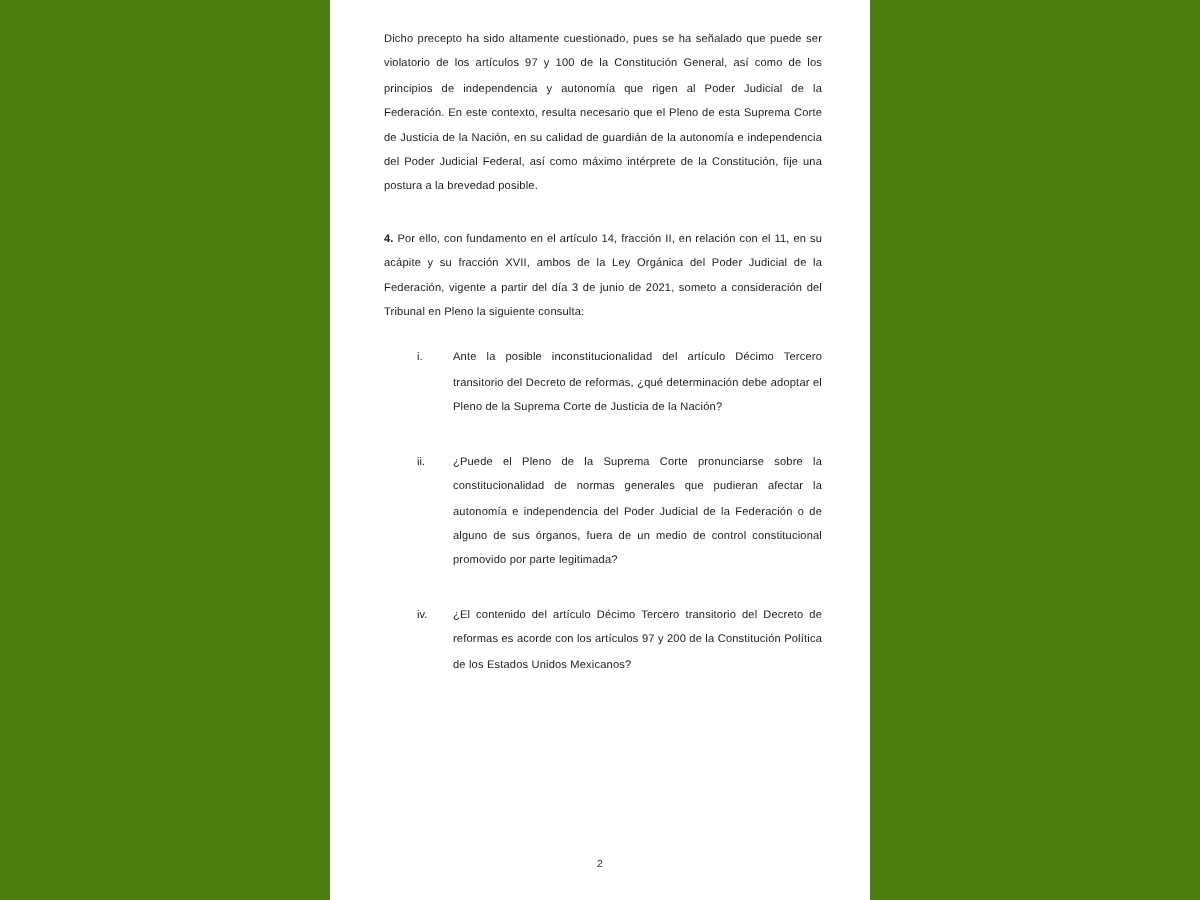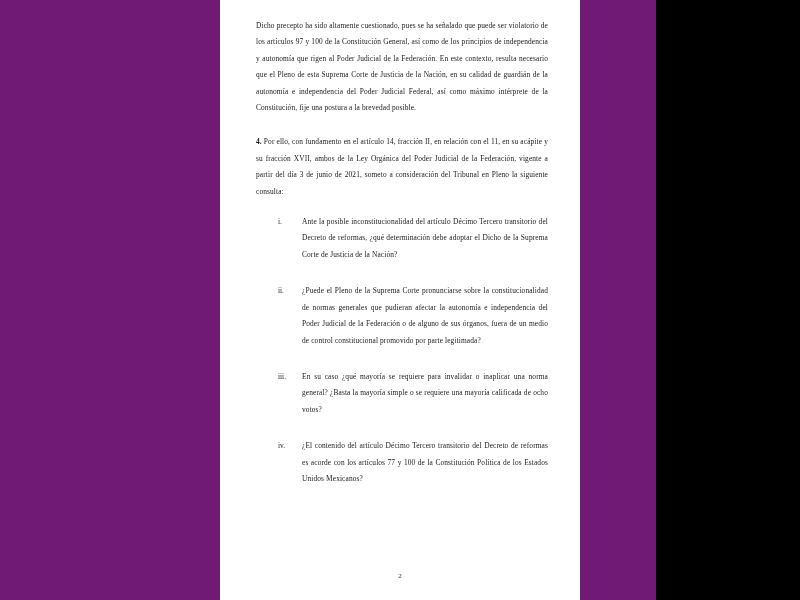--- a/index.html
+++ b/index.html
@@ -8,24 +8,23 @@
     background: #000000;
     width: 800px;
     height: 600px;
     overflow: hidden;
   }
   body {
     font-family: "Liberation Sans", sans-serif;
   }
   .viewer {
     position: relative;
-    width: 656px;
+    width: 800px;
     height: 600px;
-    background: #701a75;
-    font-family: Liberation Serif, serif;
+    background: #4d7c0f;
   }
   .page {
     position: absolute;
     left: 220px;
     top: 0;
     width: 360px;
     height: 600px;
     background: #ffffff;
   }
   .page-inner {
@@ -100,32 +99,28 @@
   <div class="page">
     <div class="page-inner">
 
       <p class="para first">Dicho precepto ha sido altamente cuestionado, pues se ha señalado que puede ser violatorio de los artículos 97 y 100 de la Constitución General, así como de los principios de independencia y autonomía que rigen al Poder Judicial de la Federación. En este contexto, resulta necesario que el Pleno de esta Suprema Corte de Justicia de la Nación, en su calidad de guardián de la autonomía e independencia del Poder Judicial Federal, así como máximo intérprete de la Constitución, fije una postura a la brevedad posible.</p>
 
       <p class="para numbered"><span class="lead">4.</span><span> Por ello, con fundamento en el artículo 14, fracción II, en relación con el 11, en su acápite y su fracción XVII, ambos de la Ley Orgánica del Poder Judicial de la Federación, vigente a partir del día 3 de junio de 2021, someto a consideración del Tribunal en Pleno la siguiente consulta:</span></p>
 
       <ul class="qlist">
         <li class="qitem">
           <span class="marker">i.</span>
-          <span class="qtext">Ante la posible inconstitucionalidad del artículo Décimo Tercero transitorio del Decreto de reformas, ¿qué determinación debe adoptar el Dicho de la Suprema Corte de Justicia de la Nación?</span>
+          <span class="qtext">Ante la posible inconstitucionalidad del artículo Décimo Tercero transitorio del Decreto de reformas, ¿qué determinación debe adoptar el Pleno de la Suprema Corte de Justicia de la Nación?</span>
         </li>
         <li class="qitem">
           <span class="marker">ii.</span>
           <span class="qtext">¿Puede el Pleno de la Suprema Corte pronunciarse sobre la constitucionalidad de normas generales que pudieran afectar la autonomía e independencia del Poder Judicial de la Federación o de alguno de sus órganos, fuera de un medio de control constitucional promovido por parte legitimada?</span>
         </li>
         <li class="qitem">
-          <span class="marker">iii.</span>
-          <span class="qtext">En su caso ¿qué mayoría se requiere para invalidar o inaplicar una norma general? ¿Basta la mayoría simple o se requiere una mayoría calificada de ocho votos?</span>
-        </li>
-        <li class="qitem">
           <span class="marker">iv.</span>
-          <span class="qtext">¿El contenido del artículo Décimo Tercero transitorio del Decreto de reformas es acorde con los artículos 77 y 100 de la Constitución Política de los Estados Unidos Mexicanos?</span>
+          <span class="qtext">¿El contenido del artículo Décimo Tercero transitorio del Decreto de reformas es acorde con los artículos 97 y 200 de la Constitución Política de los Estados Unidos Mexicanos?</span>
         </li>
       </ul>
 
     </div>
     <div class="page-number">2</div>
   </div>
 </div>
 
 </body></html>

